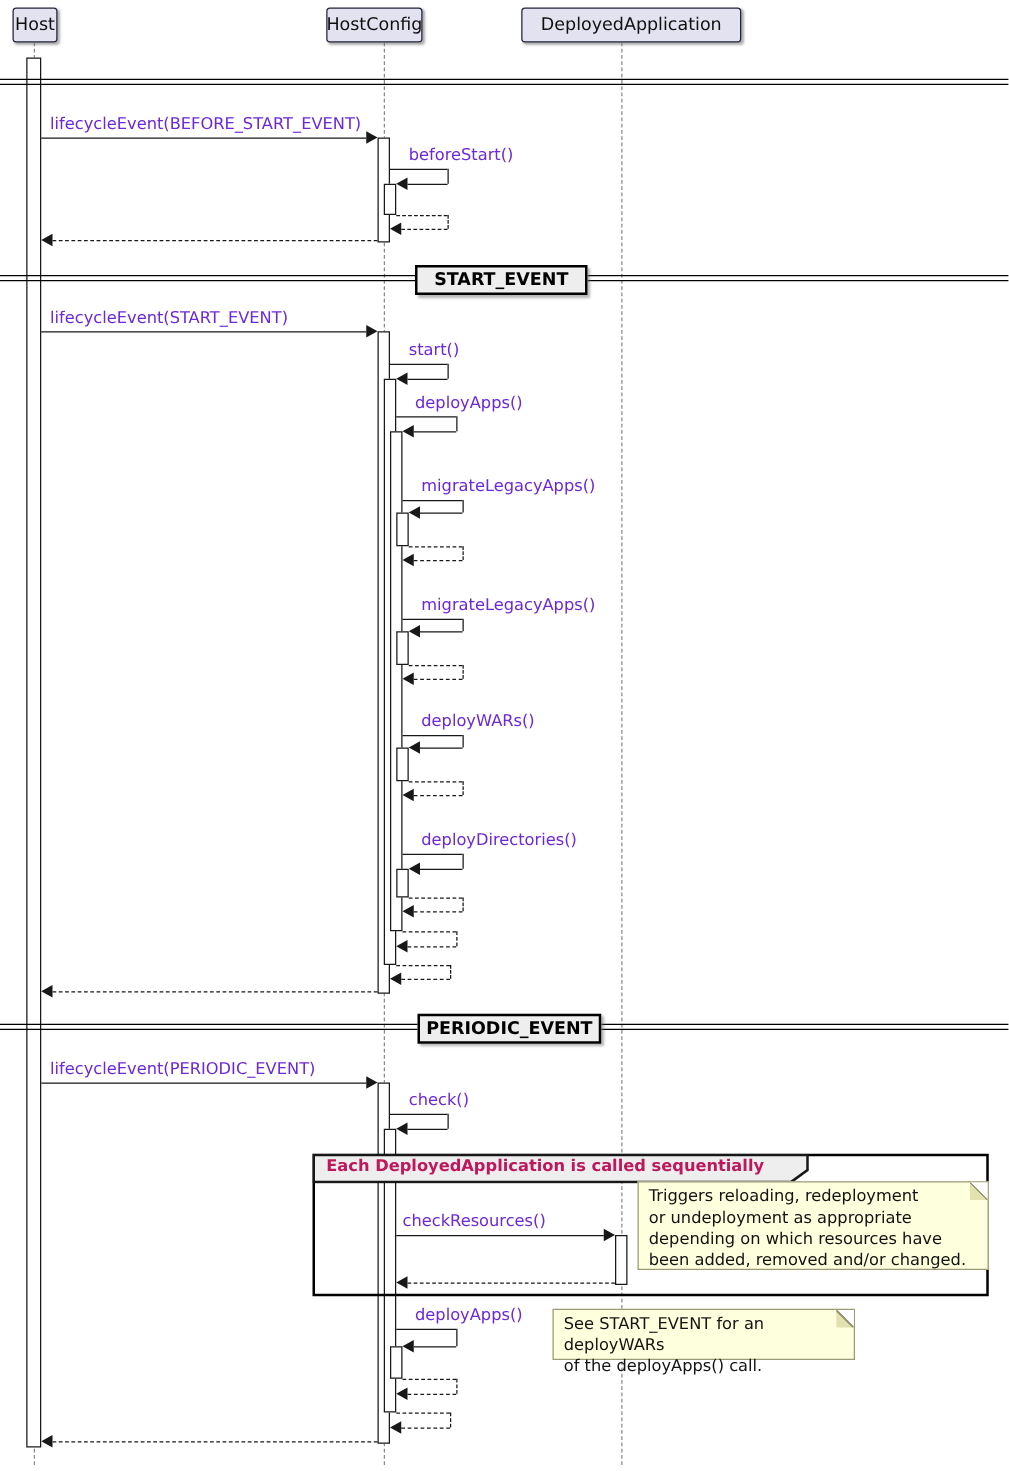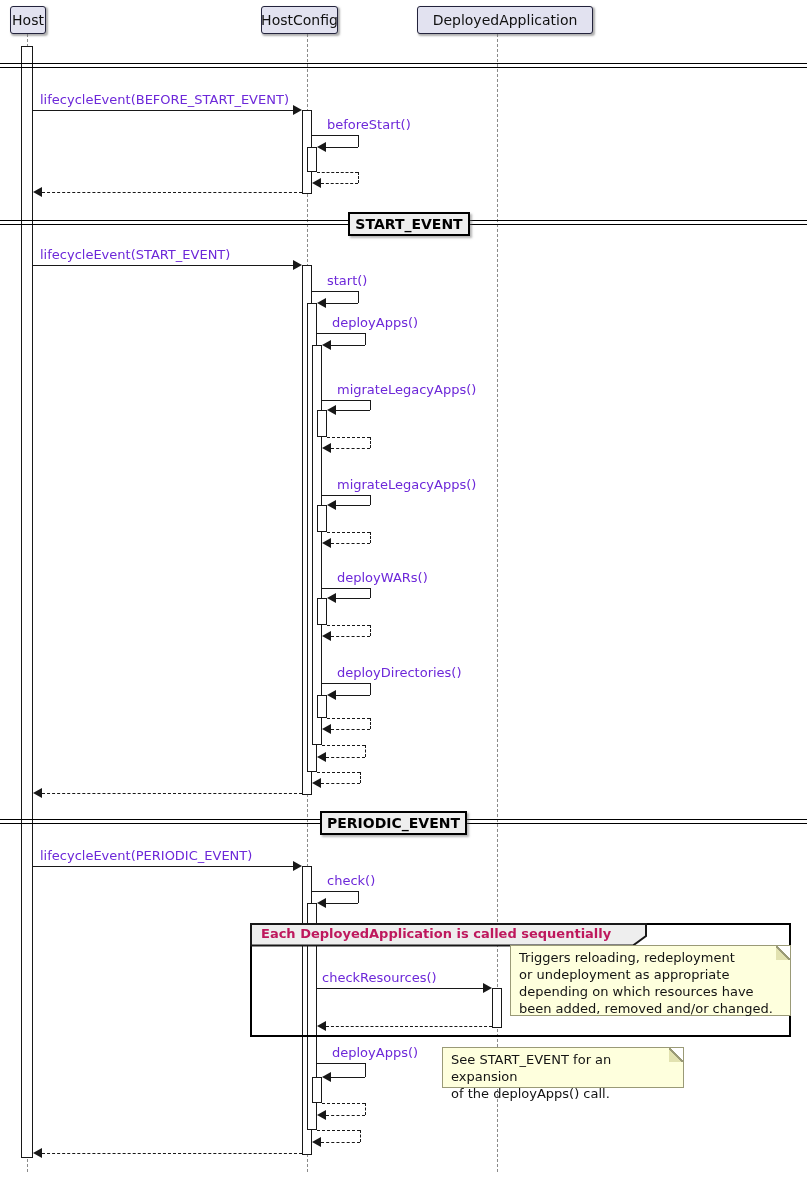--- a/index.html
+++ b/index.html
@@ -54,25 +54,25 @@
 
   <div class="pbox" style="left:10px;top:6px;width:36px">Host</div>
   <div class="pbox" style="left:261px;top:6px;width:77px">HostConfig</div>
   <div class="pbox" style="left:417px;top:6px;width:176px">DeployedApplication</div>
 
   <div class="divline" style="top:63px"></div>
   <div class="divline" style="top:67px"></div>
 
   <div class="divline" style="top:220px"></div>
   <div class="divline" style="top:224px"></div>
-  <div class="divbox" style="left:348px;top:212px;width:122px;height:24px">START_EVENT</div>
+  <div class="divbox" style="left:332px;top:212px;width:138px;height:24px">START_EVENT</div>
 
   <div class="divline" style="top:819px"></div>
   <div class="divline" style="top:823px"></div>
-  <div class="divbox" style="left:320px;top:811px;width:147px;height:24px">PERIODIC_EVENT</div>
+  <div class="divbox" style="left:334px;top:811px;width:147px;height:24px">PERIODIC_EVENT</div>
 
   <div class="m" style="left:40px;top:92px">lifecycleEvent(BEFORE_START_EVENT)</div>
   <div class="hl" style="left:33px;top:110px;width:260px"></div>
   <div class="ahr" style="left:293px;top:105px"></div>
 
   <div class="m" style="left:327px;top:117px">beforeStart()</div>
   <div class="hl" style="left:312px;top:135px;width:46px"></div>
   <div class="vl" style="left:358px;top:135px;height:12px"></div>
   <div class="hl" style="left:326px;top:147px;width:32px"></div>
   <div class="ahl" style="left:317px;top:142px"></div>
@@ -182,21 +182,21 @@
 depending on which resources have
 been added, removed and/or changed.</div>
   <div class="fold" style="left:776px;top:946px"></div>
 
   <div class="m" style="left:332px;top:1045px">deployApps()</div>
   <div class="hl" style="left:317px;top:1063px;width:48px"></div>
   <div class="vl" style="left:365px;top:1063px;height:14px"></div>
   <div class="hl" style="left:331px;top:1077px;width:34px"></div>
   <div class="ahl" style="left:322px;top:1072px"></div>
 
-  <div class="note" style="left:442px;top:1047px;width:242px;height:41px">See START_EVENT for an expansion
+  <div class="note" style="left:442px;top:1047px;width:242px;height:41px">See START_EVENT for an deployWARs
 of the deployApps() call.</div>
   <div class="fold" style="left:669px;top:1048px"></div>
 
   <div class="hd" style="left:322px;top:1103px;width:43px"></div>
   <div class="vd" style="left:365px;top:1103px;height:12px"></div>
   <div class="hd" style="left:326px;top:1115px;width:39px"></div>
   <div class="ahl" style="left:317px;top:1110px"></div>
 
   <div class="hd" style="left:317px;top:1130px;width:43px"></div>
   <div class="vd" style="left:360px;top:1130px;height:12px"></div>

